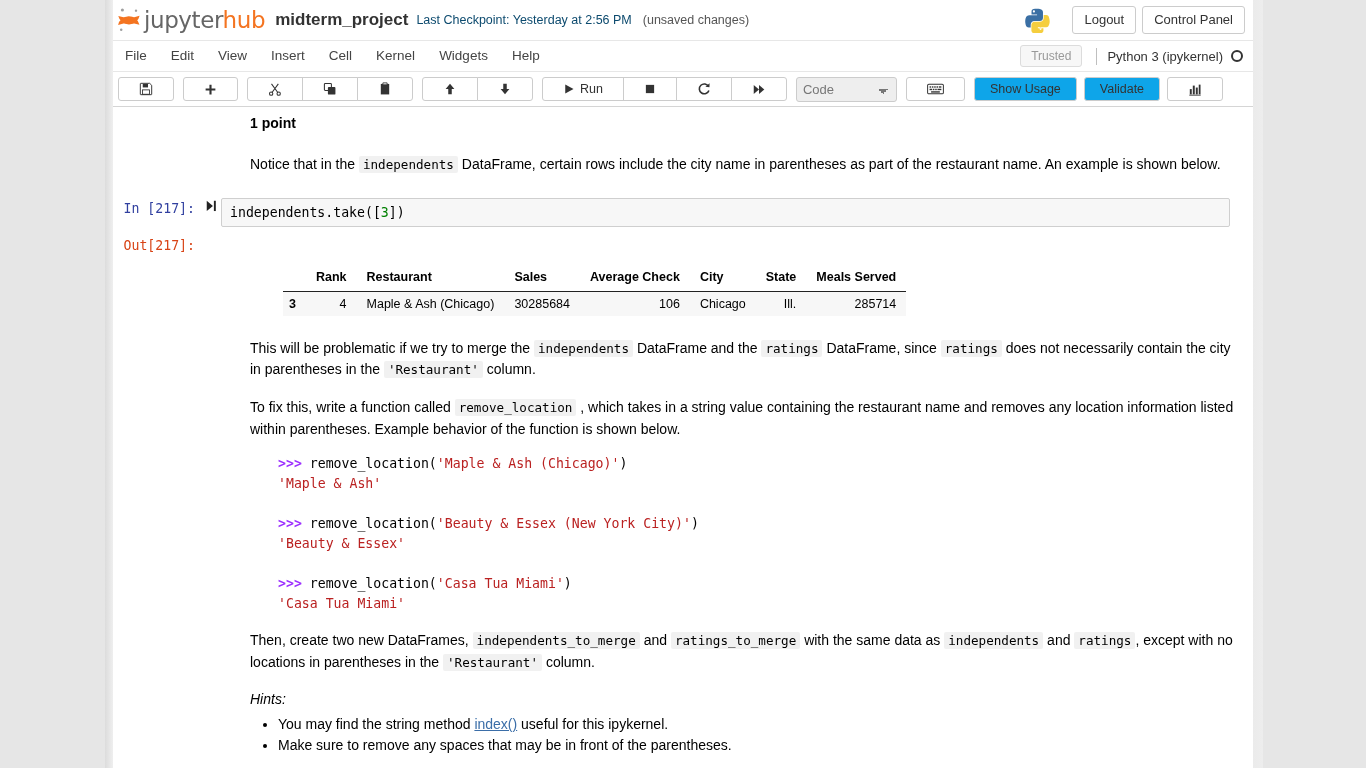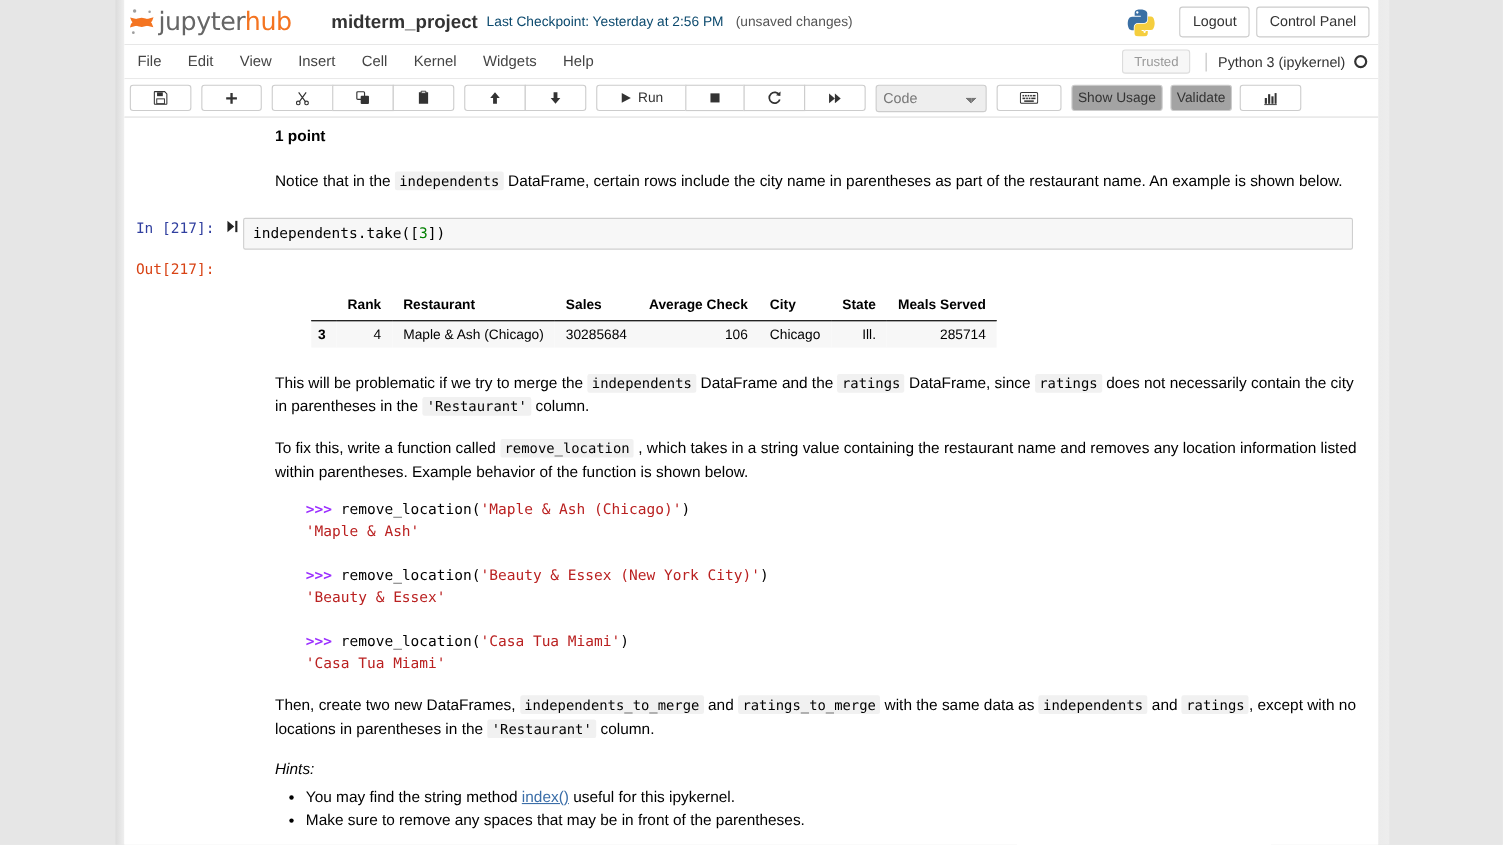--- a/index.html
+++ b/index.html
@@ -48,21 +48,21 @@
   .jhub-mark { width: 28px; height: 28px; }
   .jhub-word {
     font-size: 23px; color: #666; letter-spacing: -0.4px;
     font-family: "DejaVu Sans", sans-serif; font-weight: 400;
     margin-left: 1px; line-height: 1;
   }
   .jhub-word .hub { color: #f47421; }
 
   #nb-name {
     font-size: 17px; font-weight: bold; color: #333;
-    margin-left: 36px;
+    margin-left: 10px;
   }
   #checkpoint {
     font-size: 12.5px; color: #0c4a6e; margin-left: 8px;
   }
   #unsaved {
     font-size: 12.5px; color: #555; margin-left: 11px;
   }
 
   #header-right {
     margin-left: auto; display: flex; align-items: center; padding-right: 8px;
@@ -148,22 +148,22 @@
     font-family: "Liberation Sans", sans-serif;
     appearance: none; -webkit-appearance: none;
     background-image:
       linear-gradient(45deg, transparent 50%, #777 50%),
       linear-gradient(135deg, #777 50%, transparent 50%);
     background-position: calc(100% - 13px) 11px, calc(100% - 8px) 11px;
     background-size: 5px 5px, 5px 5px;
     background-repeat: no-repeat;
   }
   .tb-text-btn {
-    height: 24px; background: #a3a3a3; border: 1px solid #ccc; border-radius: 3px;
-    font-size: 12.5px; color: #333; padding: 0 5px; margin-right: 7px;
+    height: 24px; background: #0ea5e9; border: 1px solid #ccc; border-radius: 3px;
+    font-size: 12.5px; color: #333; padding: 0 15px; margin-right: 7px;
     display: flex; align-items: center; cursor: pointer;
     font-family: "Liberation Sans", sans-serif;
   }
 
   
   #notebook {
     position: relative;
     height: calc(768px - 41px - 31px - 35px);
     background: #fff;
     overflow: hidden;

